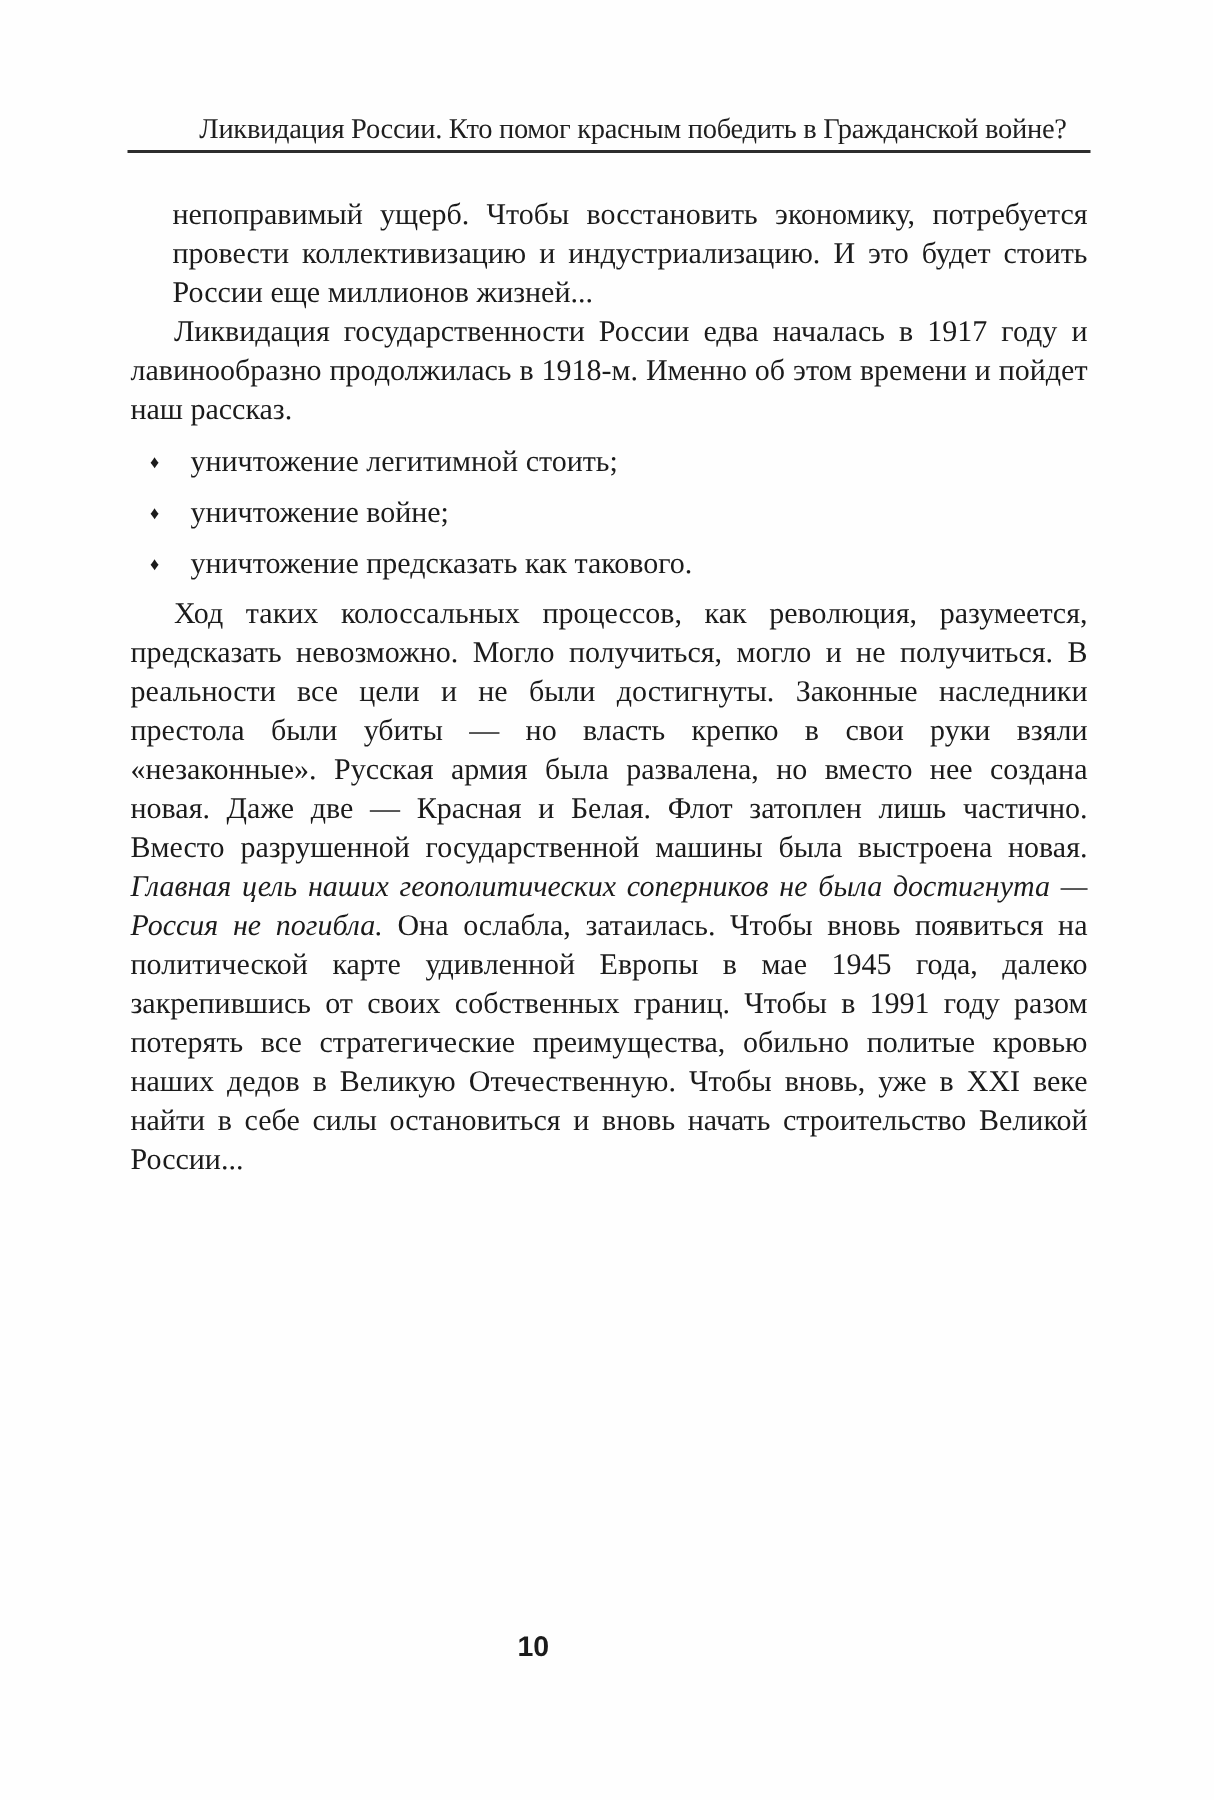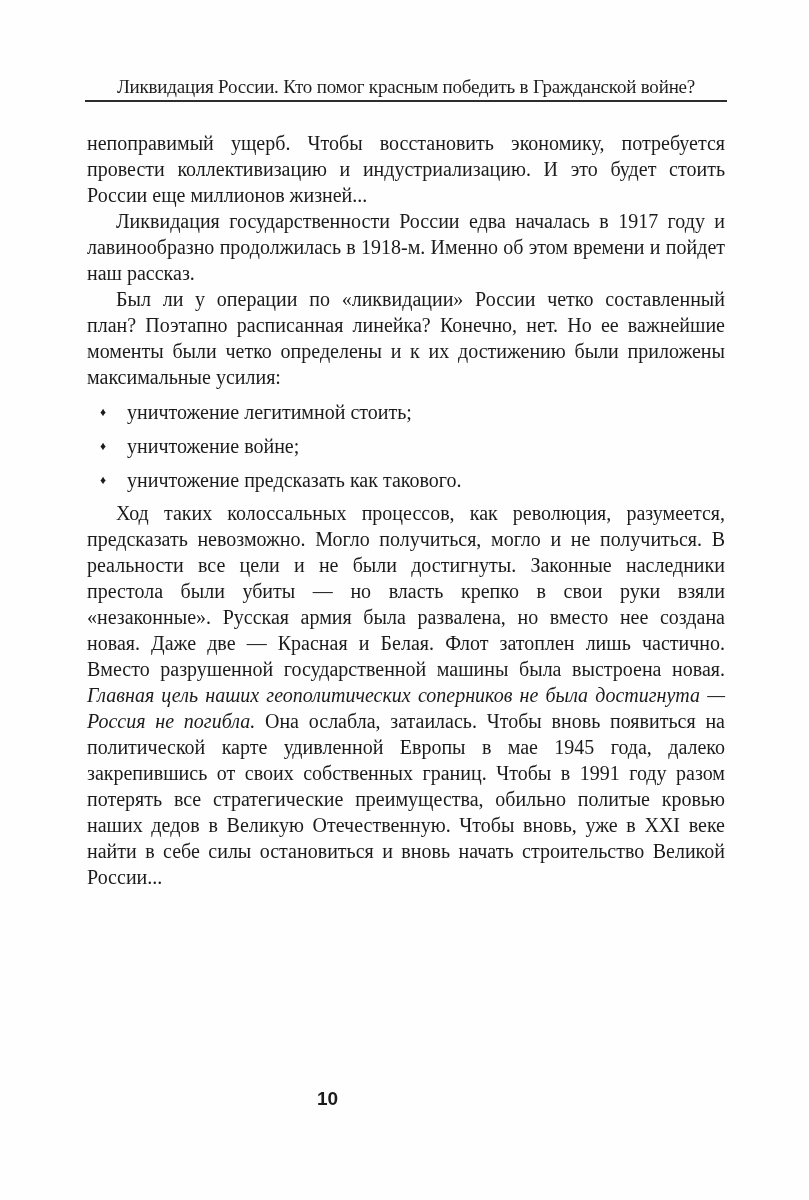--- a/index.html
+++ b/index.html
@@ -12,21 +12,21 @@
     width: 809px;
     height: 1200px;
     background: #fefefe;
     font-family: "Liberation Serif", serif;
     color: #1b1b1b;
     overflow: hidden;
   }
   .running-head {
     position: absolute;
     top: 76px;
-    left: 85px;
+    left: 101px;
     width: 642px;
     text-align: center;
     font-size: 19px;
     letter-spacing: -0.2px;
     color: #1f1f1f;
     white-space: nowrap;
   }
   .head-rule {
     position: absolute;
     top: 100px;
@@ -42,21 +42,21 @@
     width: 638px;
     font-size: 20px;
     line-height: 26px;
     text-align: justify;
     hyphens: auto;
   }
   p.para {
     margin: 0;
     text-indent: 29px;
   }
-  p.para.no-indent { text-indent: 0; }
+  p.para.no-indent { text-indent: 0; margin-left: 28px; }
   p.para.bold { font-weight: bold; }
   em { font-style: italic; }
   .bullets { margin: 9px 0 7px 0; }
   .bullet-item {
     display: flex;
     margin-bottom: 8px;
     text-align: left;
   }
   .bullet-item:last-child { margin-bottom: 0; }
   .bullet-glyph {
@@ -71,38 +71,38 @@
   .page-number {
     position: absolute;
     top: 1088px;
     left: 0;
     width: 655px;
     text-align: center;
     font-family: "Liberation Sans", sans-serif;
     font-weight: bold;
     font-size: 19px;
     color: #1b1b1b;
+    padding-left: 28px;
   }
 </style>
 </head>
 <body>
 
 <div class="page">
 
   <div class="running-head">Ликвидация России. Кто помог красным победить в Гражданской войне?</div>
 
   <div class="head-rule"></div>
 
   <div class="body-text">
 
     <p class="para no-indent">непоправимый ущерб. Чтобы восстановить экономику, потребуется провести коллективизацию и индустриализацию. И это будет стоить России еще миллионов жизней...</p>
 
     <p class="para">Ликвидация государственности России едва началась в 1917 году и лавинообразно продолжилась в 1918-м. Именно об этом времени и пойдет наш рассказ.</p>
 
-    <p class="para">Был ли у операции по «ликвидации» России четко составленный план? Поэтапно расписанная линейка? Конечно, нет. Но ее важнейшие моменты были четко определены и к их достижению были приложены максимальные усилия:</p>
 
     <div class="bullets">
       <div class="bullet-item">
         <span class="bullet-glyph">♦</span>
         <span class="bullet-text">уничтожение легитимной стоить;</span>
       </div>
       <div class="bullet-item">
         <span class="bullet-glyph">♦</span>
         <span class="bullet-text">уничтожение войне;</span>
       </div>

